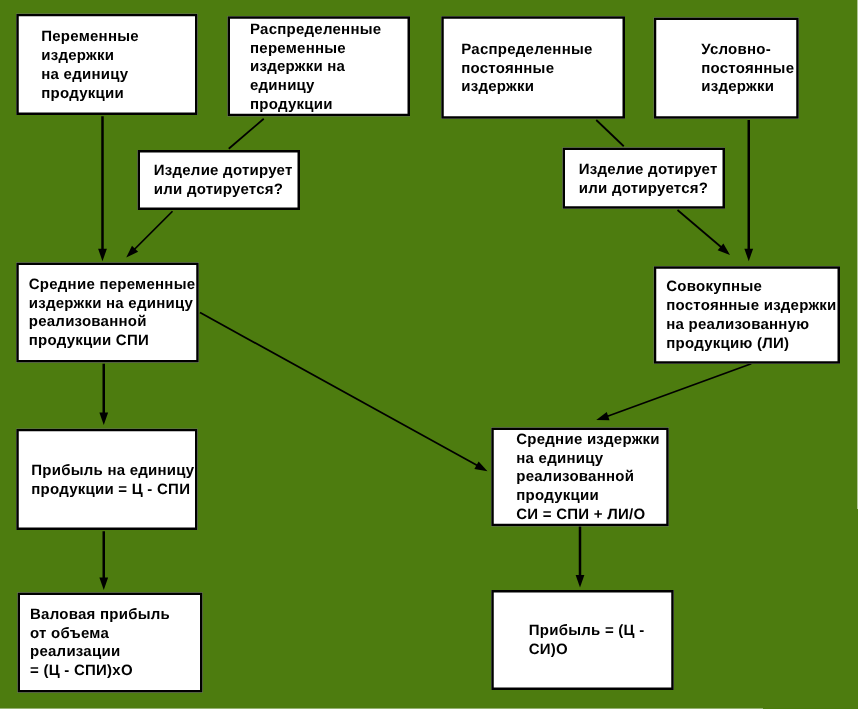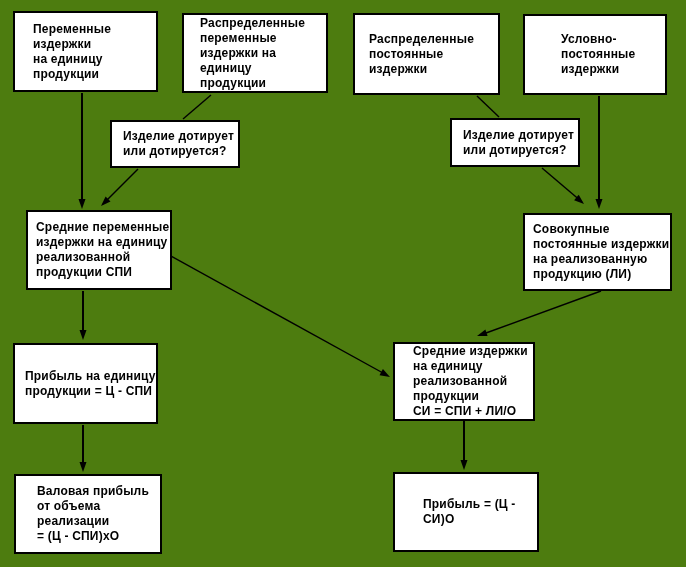--- a/index.html
+++ b/index.html
@@ -97,49 +97,49 @@
   <div class="node" style="left:182px; top:13px; width:146px; height:80px; padding-left:16px;">Распределенные
 переменные
 издержки на
 единицу
 продукции</div>
 
   <div class="node" style="left:353px; top:13px; width:147px; height:82px; padding-left:14px;">Распределенные
 постоянные
 издержки</div>
 
-  <div class="node" style="left:523px; top:14px; width:144px; height:81px; padding-left:36px;">Условно-
+  <div class="node" style="left:523px; top:14px; width:116px; height:81px; padding-left:36px;">Условно-
 постоянные
 издержки</div>
 
   <div class="node" style="left:110px; top:120px; width:130px; height:48px; padding-left:11px;">Изделие дотирует
 или дотируется?</div>
 
   <div class="node" style="left:450px; top:118px; width:130px; height:49px; padding-left:11px;">Изделие дотирует
 или дотируется?</div>
 
-  <div class="node" style="left:26px; top:210px; width:146px; height:80px; padding-left:8px;">Средние переменные
+  <div class="node" style="left:13px; top:210px; width:146px; height:80px; padding-left:8px;">Средние переменные
 издержки на единицу
 реализованной
 продукции СПИ</div>
 
   <div class="node" style="left:13px; top:343px; width:145px; height:81px; padding-left:10px;">Прибыль на единицу
 продукции = Ц - СПИ</div>
 
   <div class="node" style="left:523px; top:213px; width:149px; height:78px; padding-left:8px;">Совокупные
 постоянные издержки
 на реализованную
 продукцию (ЛИ)</div>
 
   <div class="node" style="left:393px; top:342px; width:142px; height:79px; padding-left:18px;">Средние издержки
 на единицу
 реализованной
 продукции
 СИ = СПИ + ЛИ/О</div>
 
-  <div class="node" style="left:14px; top:474px; width:148px; height:80px; padding-left:21px;">Валовая прибыль
+  <div class="node" style="left:14px; top:474px; width:148px; height:80px; padding-left:8px;">Валовая прибыль
 от объема
 реализации
 = (Ц - СПИ)хО</div>
 
   <div class="node" style="left:393px; top:472px; width:146px; height:80px; padding-left:28px;">Прибыль = (Ц - СИ)О</div>
 
 </div>
 
 </body></html>

